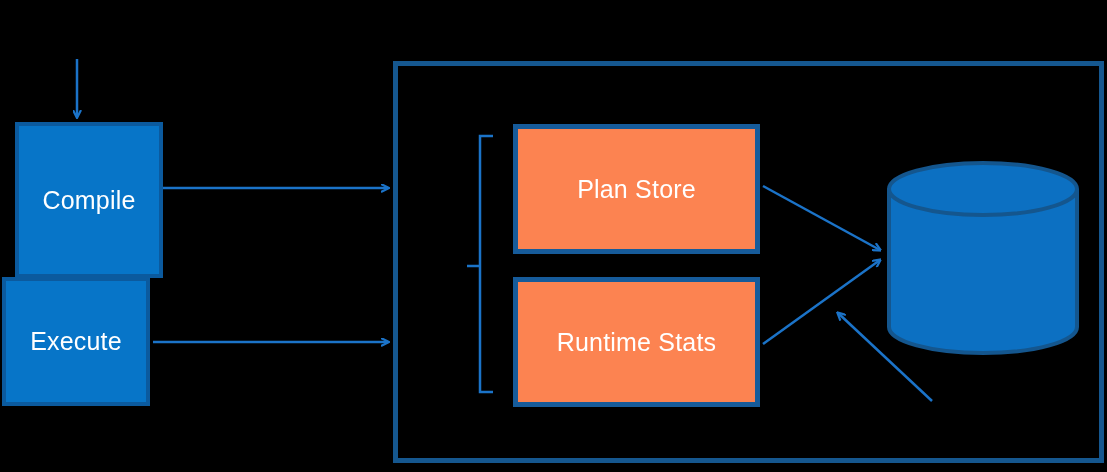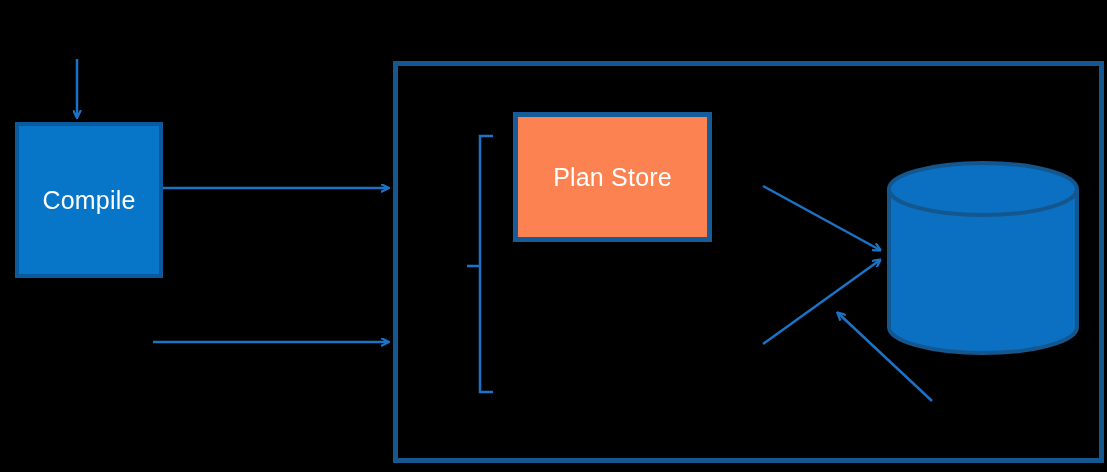--- a/index.html
+++ b/index.html
@@ -36,21 +36,21 @@
   .node-blue {
     background: #0775C8;
     border: 4px solid #0B5A9E;
   }
   .node-orange {
     background: #FC8351;
     border: 5px solid #165B9A;
   }
   .compile  { left: 15px;   top: 122px; width: 148px; height: 156px; }
   .execute  { left: 2px;   top: 277px; width: 148px; height: 129px; }
-  .plan     { left: 513px; top: 112px; width: 199px; height: 130px; }
+  .plan     { left: 513px; top: 124px; width: 247px; height: 130px; }
   .runtime  { left: 513px; top: 277px; width: 247px; height: 130px; }
   .container-rect {
     position: absolute;
     box-sizing: border-box;
     left: 393px; top: 61px;
     width: 711px; height: 402px;
     border: 5px solid #15578F;
     background: transparent;
   }
   .cyl-label {
@@ -97,20 +97,26 @@
     <g>
       <path d="M889,189 L889,327 A94,26 0 0 0 1077,327 L1077,189" fill="#0C70C2" stroke="#14568E" stroke-width="4"></path>
       <ellipse cx="983" cy="189" rx="94" ry="26" fill="#0C70C2" stroke="#14568E" stroke-width="4"></ellipse>
     </g>
   </svg>
 
   <div class="node node-blue compile">
     <span>Compile</span>
   </div>
 
+  <div class="node node-blue execute">
+    <span>Execute</span>
+  </div>
 
   <div class="node node-orange plan">
     <span>Plan Store</span>
   </div>
 
+  <div class="node node-orange runtime">
+    <span>Runtime Stats</span>
+  </div>
 
 
 </div>
 
 </body></html>

